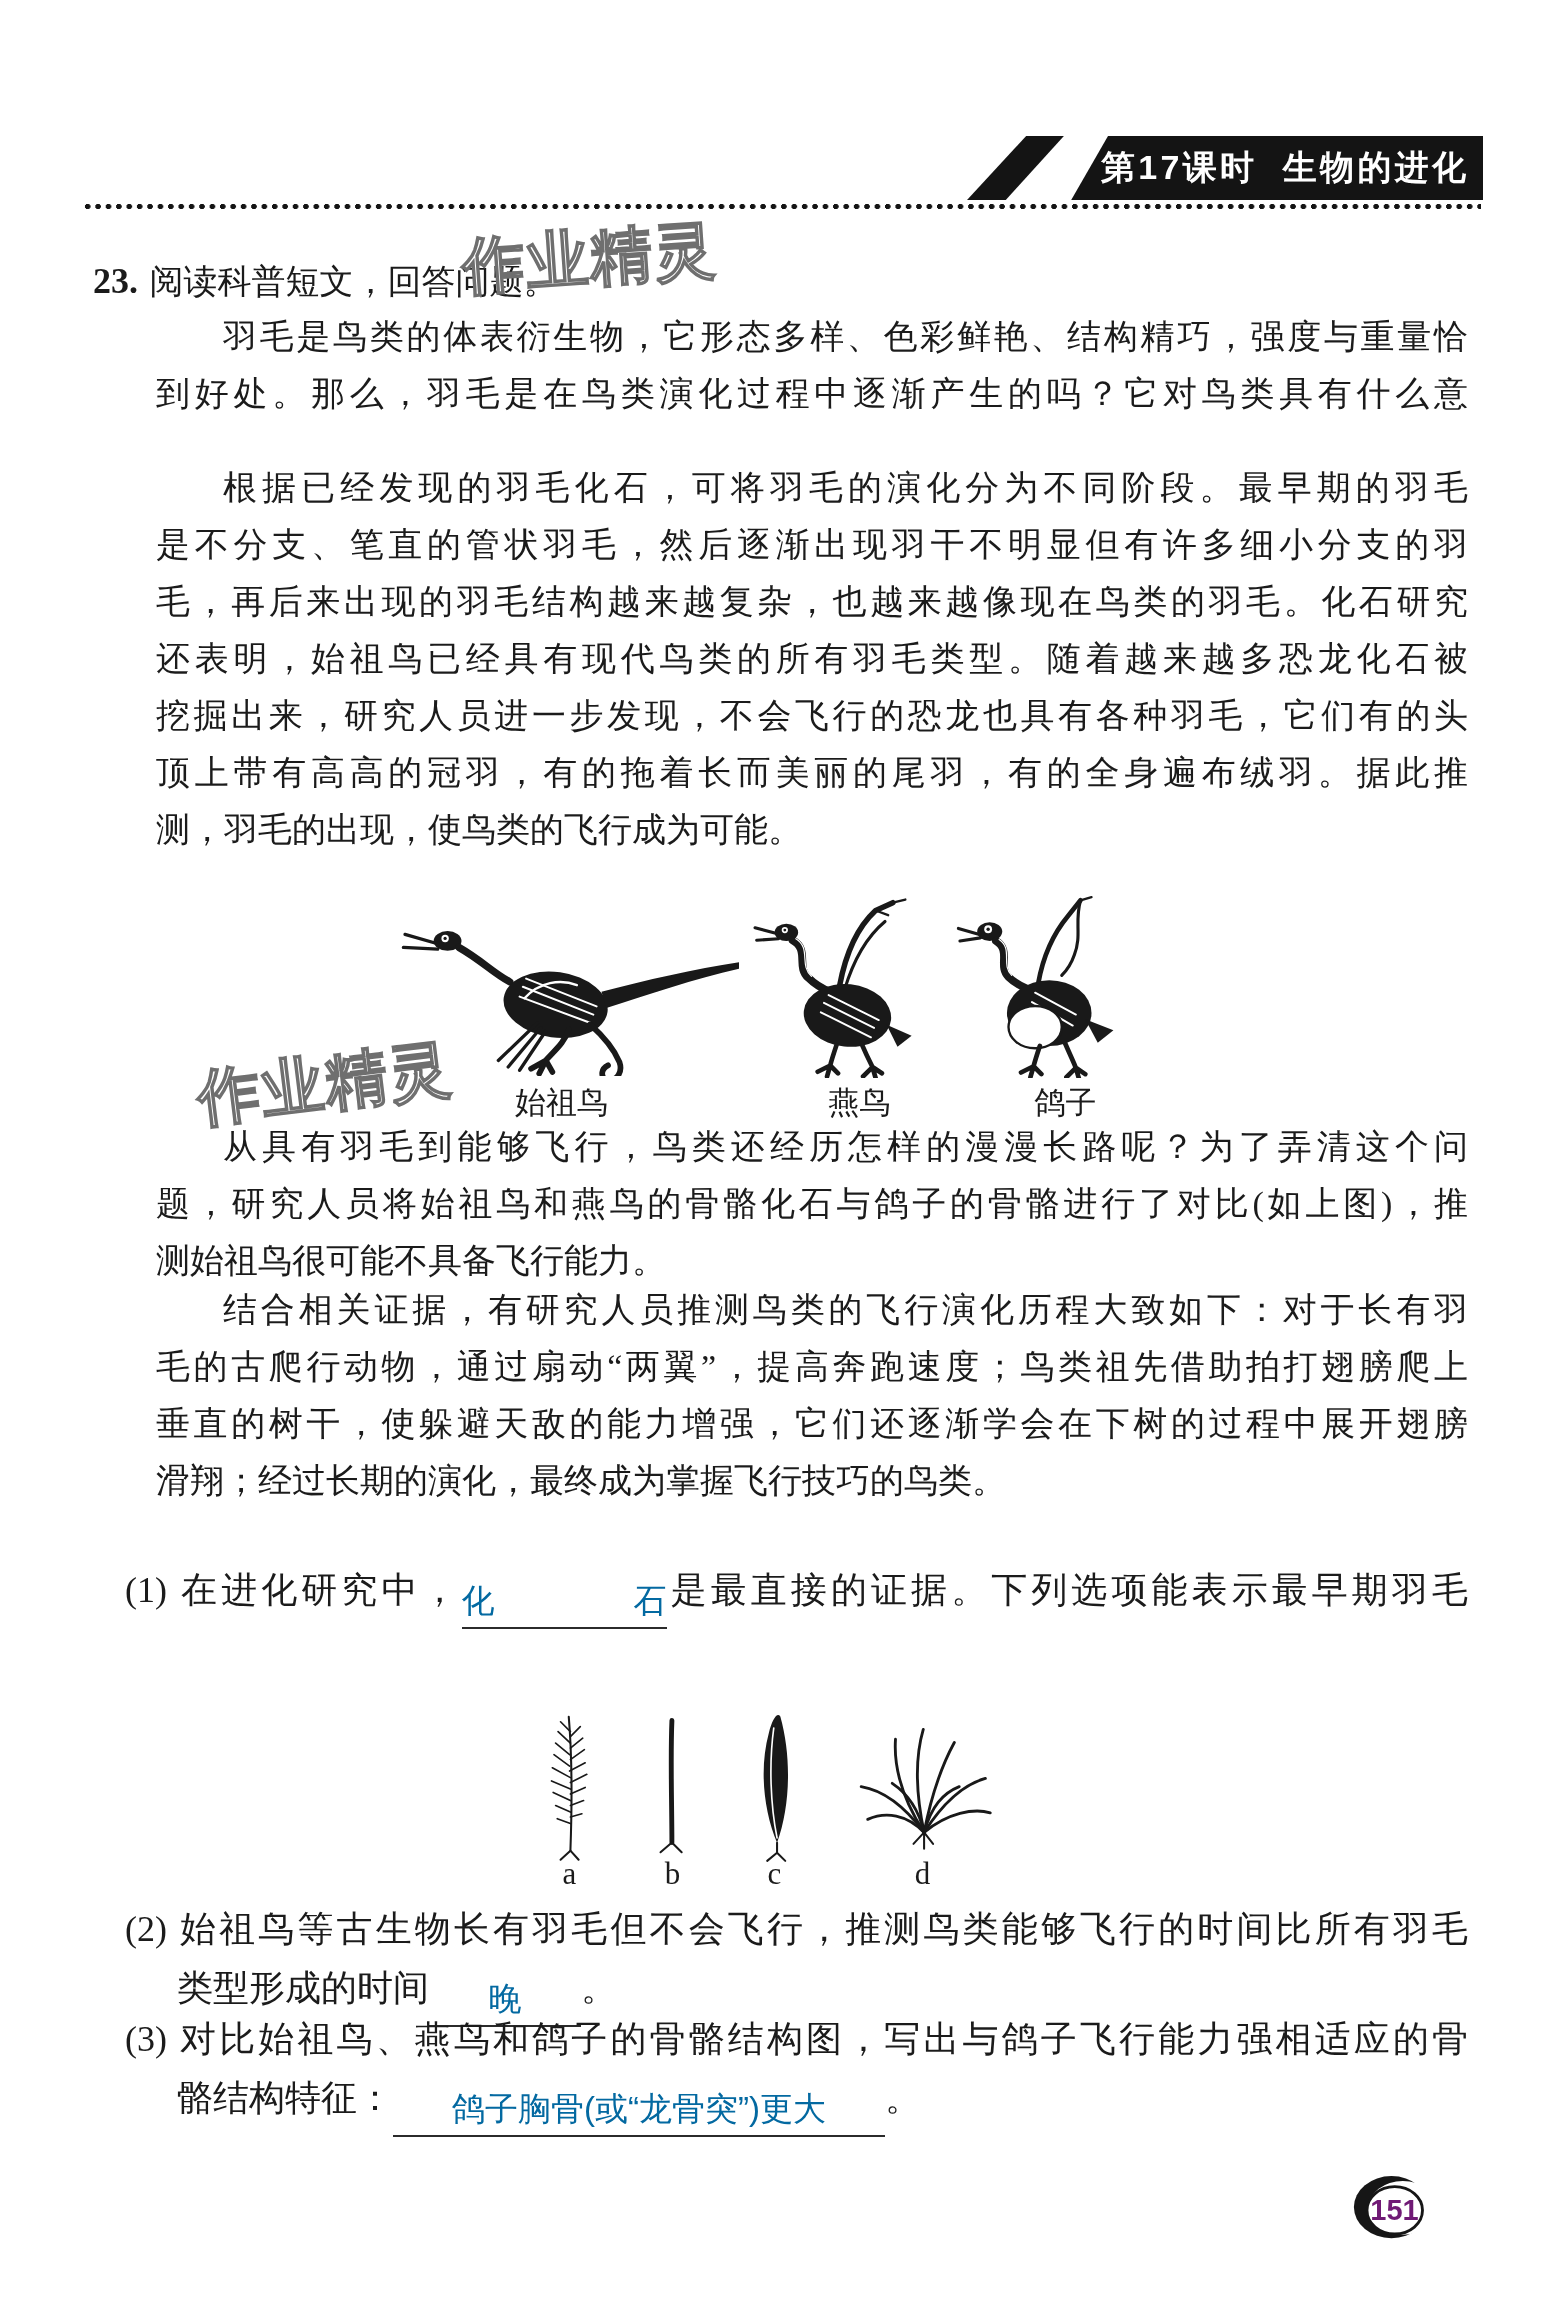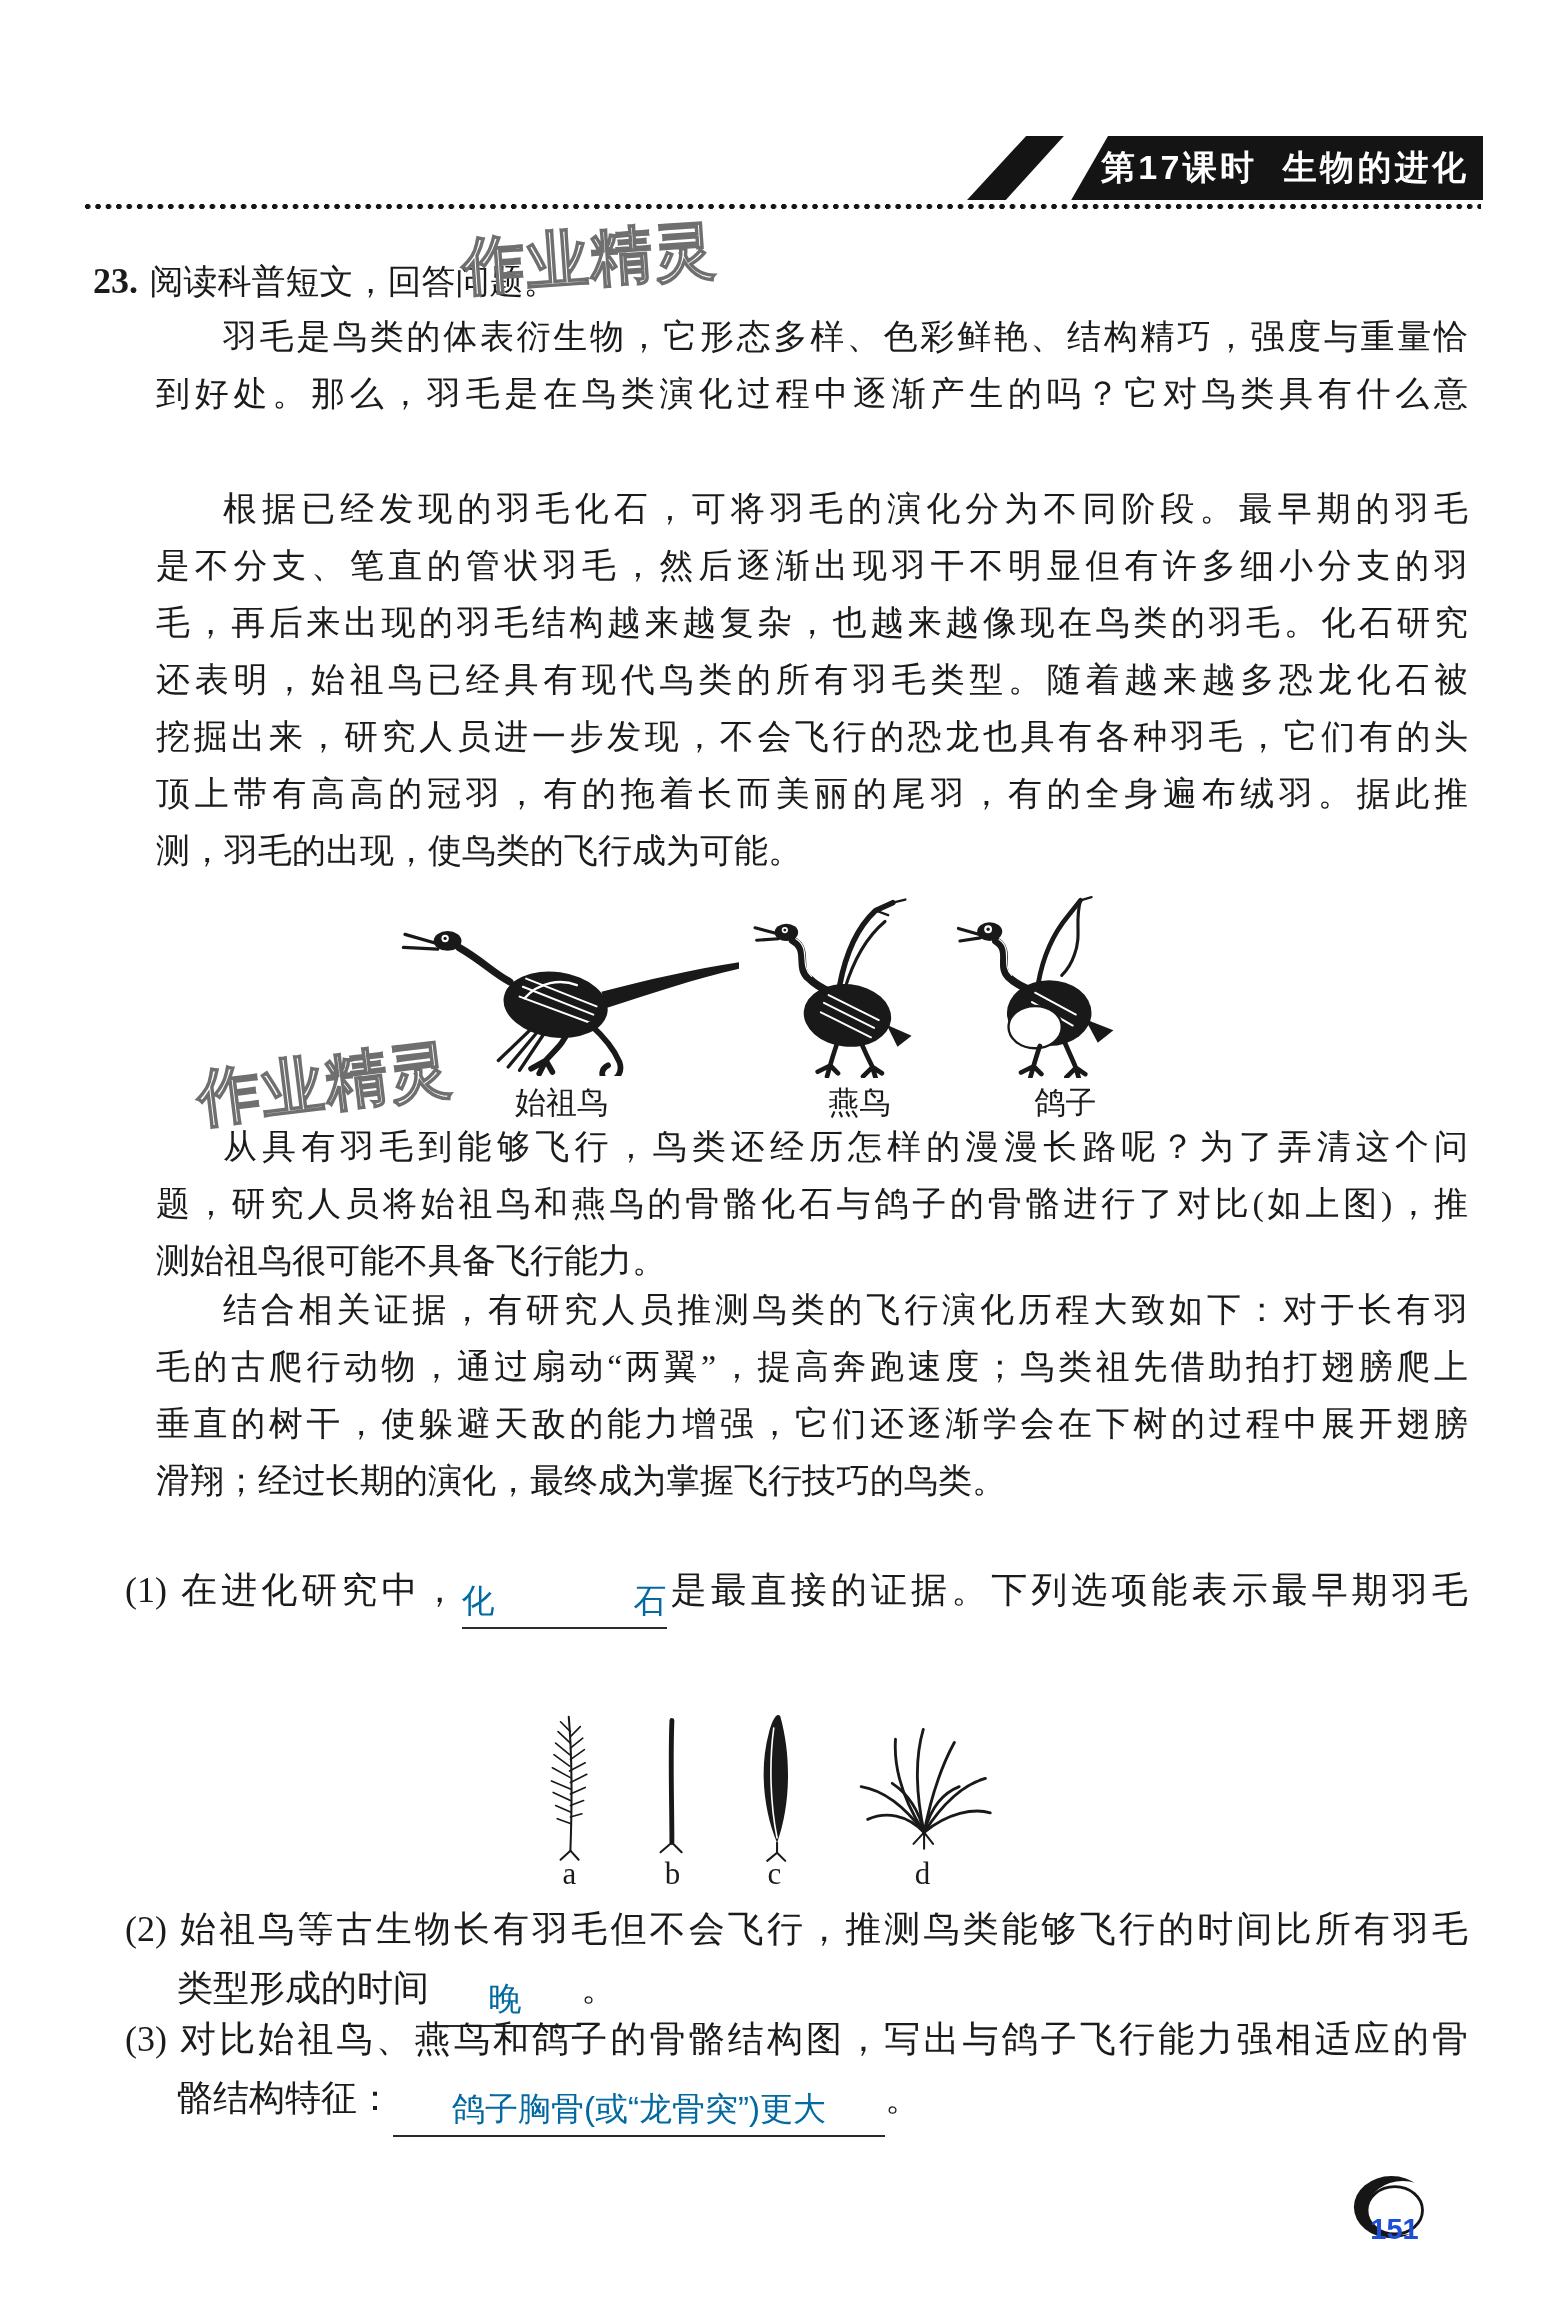--- a/index.html
+++ b/index.html
@@ -40,21 +40,21 @@
   .figsvg{position:absolute;z-index:1;}
   .fig-label{position:absolute;top:1082px;font-size:31px;text-align:center;z-index:1;}
   .fl{position:absolute;top:1856px;width:49px;text-align:center;font-size:31px;z-index:1;}
   
   .wm{position:absolute;z-index:6;pointer-events:none;}
   .wm text{font-family:"Liberation Sans","DejaVu Sans",sans-serif;font-weight:bold;
       font-size:76px;fill:#ffffff;stroke:#6f6f6f;stroke-width:1.8px;letter-spacing:2px;}
   
   .badge{position:absolute;left:1349px;top:2171px;width:98px;height:82px;z-index:2;}
   .badge span{position:absolute;left:17px;top:23px;width:57px;text-align:center;
-      font-family:"Liberation Sans","DejaVu Sans",sans-serif;font-size:29px;font-weight:bold;color:#1d4ed8;margin-top:19px;}
+      font-family:"Liberation Sans","DejaVu Sans",sans-serif;font-size:29px;font-weight:bold;color:#701a75;}
   svg{display:block;}
 </style>
 </head>
 <body>
 
 <div class="page">
 
   <div class="hdr-stripe"></div>
   <div class="hdr-banner">
     <span>第17课时  生物的进化</span>
@@ -64,21 +64,21 @@
   <div class="q23">
     <span class="num">23.</span>
     <span class="prompt">阅读科普短文，回答问题。</span>
   </div>
 
   <div class="para" style="top:308px">
     <div class="tl ind">羽毛是鸟类的体表衍生物，它形态多样、色彩鲜艳、结构精巧，强度与重量恰</div>
     <div class="tl">到好处。那么，羽毛是在鸟类演化过程中逐渐产生的吗？它对鸟类具有什么意</div>
   </div>
 
-  <div class="para" style="top:480px">
+  <div class="para" style="top:459px">
     <div class="tl ind">根据已经发现的羽毛化石，可将羽毛的演化分为不同阶段。最早期的羽毛</div>
     <div class="tl">是不分支、笔直的管状羽毛，然后逐渐出现羽干不明显但有许多细小分支的羽</div>
     <div class="tl">毛，再后来出现的羽毛结构越来越复杂，也越来越像现在鸟类的羽毛。化石研究</div>
     <div class="tl">还表明，始祖鸟已经具有现代鸟类的所有羽毛类型。随着越来越多恐龙化石被</div>
     <div class="tl">挖掘出来，研究人员进一步发现，不会飞行的恐龙也具有各种羽毛，它们有的头</div>
     <div class="tl">顶上带有高高的冠羽，有的拖着长而美丽的尾羽，有的全身遍布绒羽。据此推</div>
     <div class="tl last">测，羽毛的出现，使鸟类的飞行成为可能。</div>
   </div>
 
   <svg class="figsvg" style="left:400px;top:900px" width="344" height="176" viewBox="0 0 420 215">

